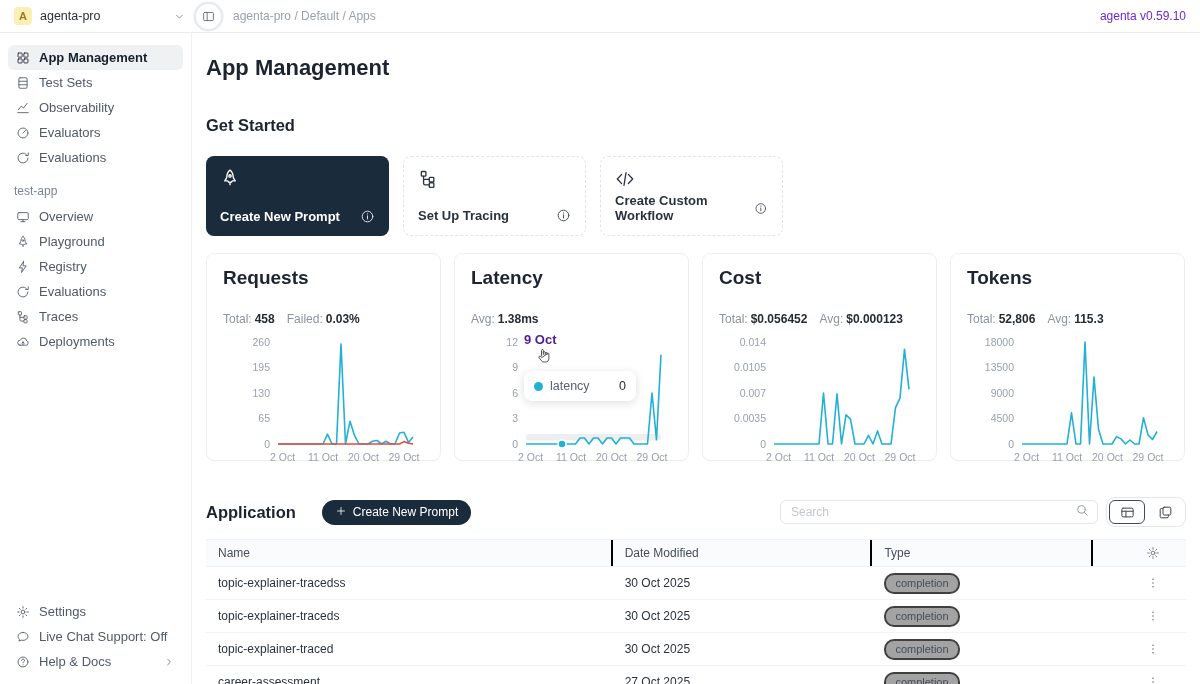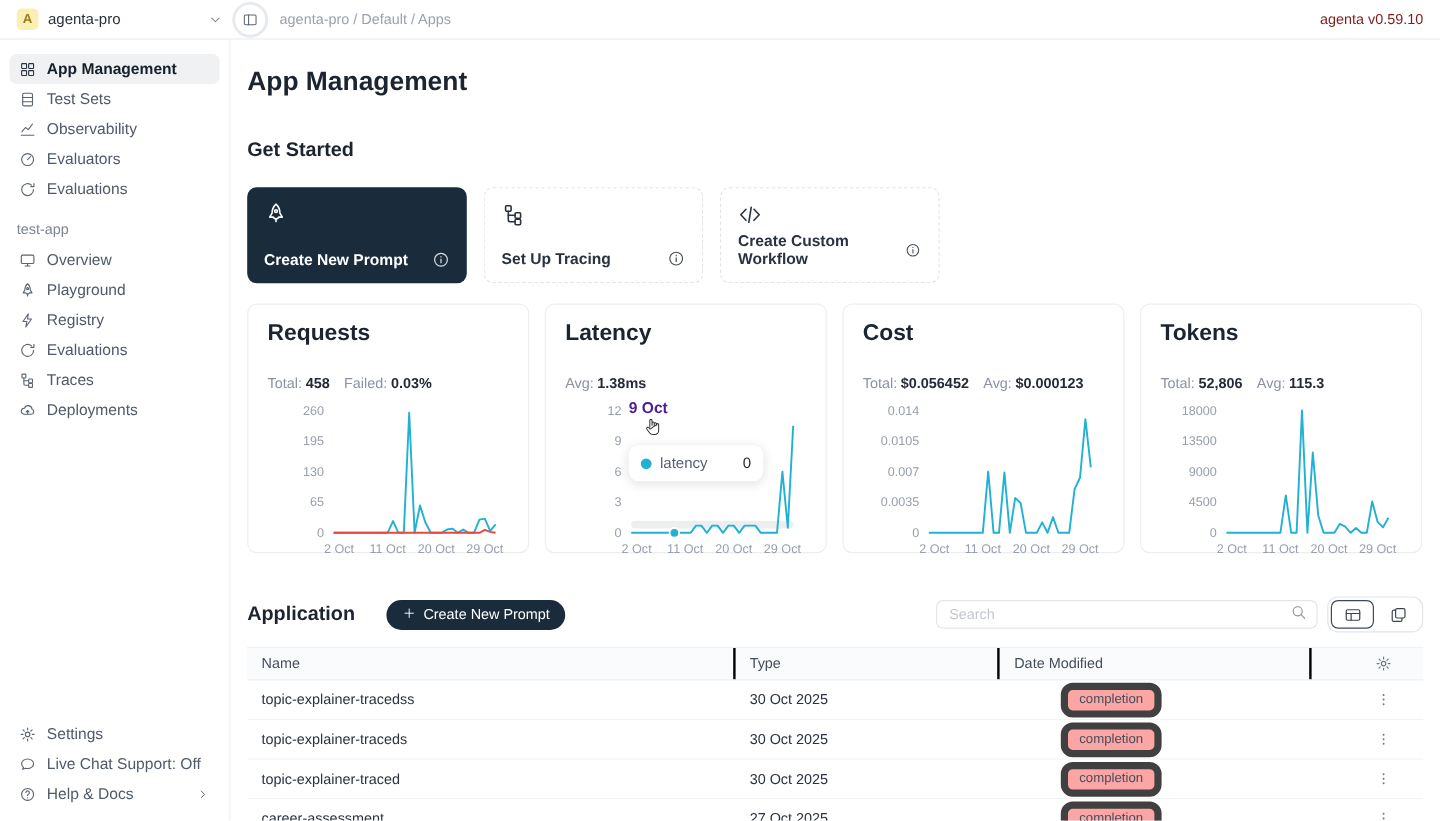--- a/index.html
+++ b/index.html
@@ -12,21 +12,21 @@
   .topbar { height:33px; border-bottom:1px solid #ebedf0; display:flex; align-items:center; padding:0 14px; }
   .ws { width:172px; display:flex; align-items:center; gap:8px; cursor:pointer; }
   .avatar { width:18px; height:18px; border-radius:4px; background:#faf0b5; color:#9c7b1f;
             font-size:11px; font-weight:700; display:flex; align-items:center; justify-content:center; }
   .ws-name { font-size:12.5px; color:#2a2f3a; }
   .ws-chev { margin-left:auto; color:#7a8290; display:flex; }
   .panel-btn { width:25px; height:25px; border-radius:50%; box-shadow:0 0 0 2.5px #e7eaee;
                display:flex; align-items:center; justify-content:center; color:#5b6472;
                background:#fff; border:none; margin:0 12px 0 10px; cursor:pointer; }
   .breadcrumb { font-size:12px; color:#9aa1ad; }
-  .version { margin-left:auto; font-size:12px; color:#7f1d1d; }
+  .version { margin-left:auto; font-size:12px; color:#6d28d9; }
 
   
   .layout { display:flex; height:651px; }
   .sidebar { width:192px; border-right:1px solid #eef0f2; padding:12px 8px 10px; display:flex; flex-direction:column; flex:none; }
   .nav-item { display:flex; align-items:center; gap:9px; height:25px; padding:0 8px; border-radius:6px;
               font-size:13px; color:#505a68; cursor:pointer; white-space:nowrap; }
   .nav-item svg { flex:none; color:#5b6472; }
   .nav-item.active { background:#f0f1f3; color:#16202c; font-weight:700; }
   .nav-item.active svg { color:#2a3240; }
   .section-label { font-size:12px; color:#7c8492; margin:14px 0 6px 6px; }
@@ -81,21 +81,21 @@
   .vt-btn.active { border-color:#3f4a58; }
 
   .table { margin-top:12px; font-size:12px; }
   .thead { display:flex; background:#fafbfc; border-top:1px solid #f0f1f4; border-bottom:1px solid #f0f1f4;
            height:28px; align-items:center; color:#454e5c; }
   .th, .td { padding:0 12px; display:flex; align-items:center; }
   .thead .th:not(:last-child) { border-right:2px solid #000000; height:100%; }
   .col-name { width:41.5%; } .col-date { width:26.5%; } .col-type { width:22.5%; }
   .col-actions { flex:1; justify-content:flex-end; padding-right:26px; color:#6b7380; }
   .trow { display:flex; align-items:center; height:33px; border-bottom:1px solid #f2f3f5; color:#2a3240; }
-  .badge { border:6px solid #404040; border-radius:10px; padding:2.5px 9px; font-size:11px; color:#454e5c; background:#fca5a5; }
+  .badge { border:2px solid #404040; border-radius:10px; padding:2.5px 9px; font-size:11px; color:#454e5c; background:#a3a3a3; }
   .kebab { cursor:pointer; display:flex; color:#6b7380; }
 </style>
 </head>
 <body>
 
 <div class="topbar">
   <div class="ws">
     <div class="avatar">A</div>
     <span class="ws-name">agenta-pro</span>
     <span class="ws-chev" id="ws-chev">
@@ -412,22 +412,22 @@
                 <path d="M16.5 16v2.5a2 2 0 0 1-2 2H5.5a2 2 0 0 1-2-2V7.5a2 2 0 0 1 2-2H8"></path>
               </svg>
             </button>
         </div>
       </div>
     </div>
 
     <div class="table">
       <div class="thead" id="thead">
           <div class="th col-name">Name</div>
+          <div class="th col-date">Date Modified</div>
           <div class="th col-type">Type</div>
-          <div class="th col-date">Date Modified</div>
           <div class="th col-actions">
             <span style="display:flex;cursor:pointer">
               <svg width="14" height="14" viewBox="0 0 24 24" fill="none" stroke="currentColor" stroke-width="1.6" stroke-linecap="round" stroke-linejoin="round">
                 <circle cx="12" cy="12" r="3.2"></circle>
                 <path d="M12 2.8v2.6M12 18.6v2.6M2.8 12h2.6M18.6 12h2.6M5.5 5.5l1.8 1.8M16.7 16.7l1.8 1.8M18.5 5.5l-1.8 1.8M7.3 16.7l-1.8 1.8"></path>
               </svg>
             </span>
           </div>
         </div>
       <div id="tbody">

